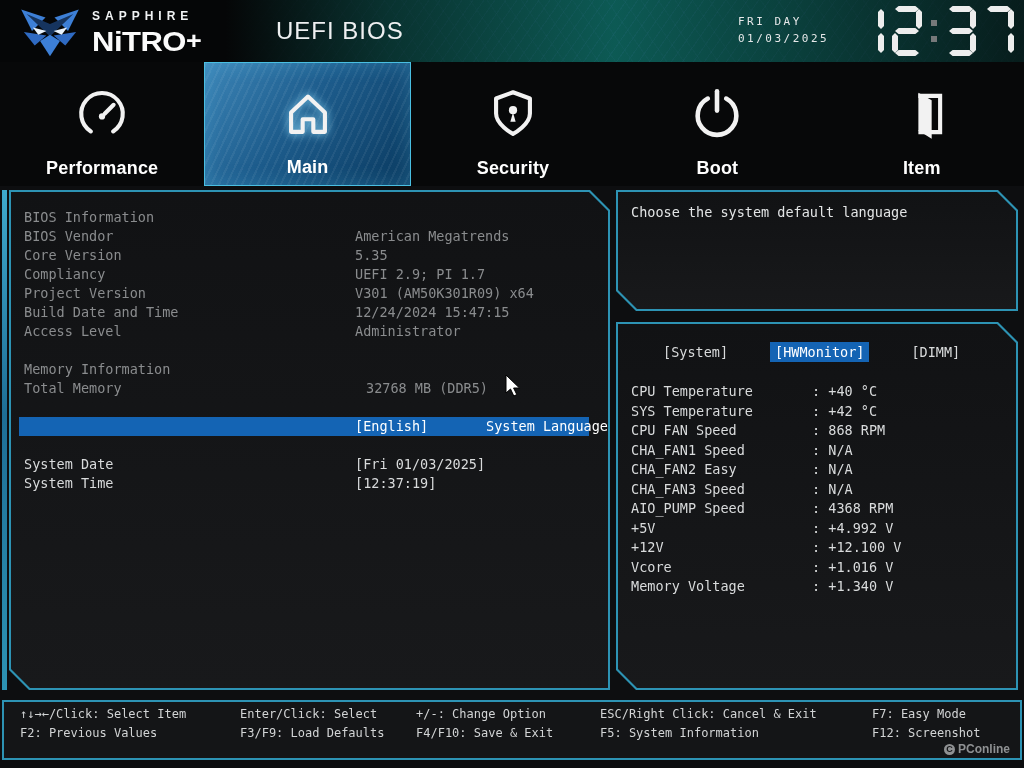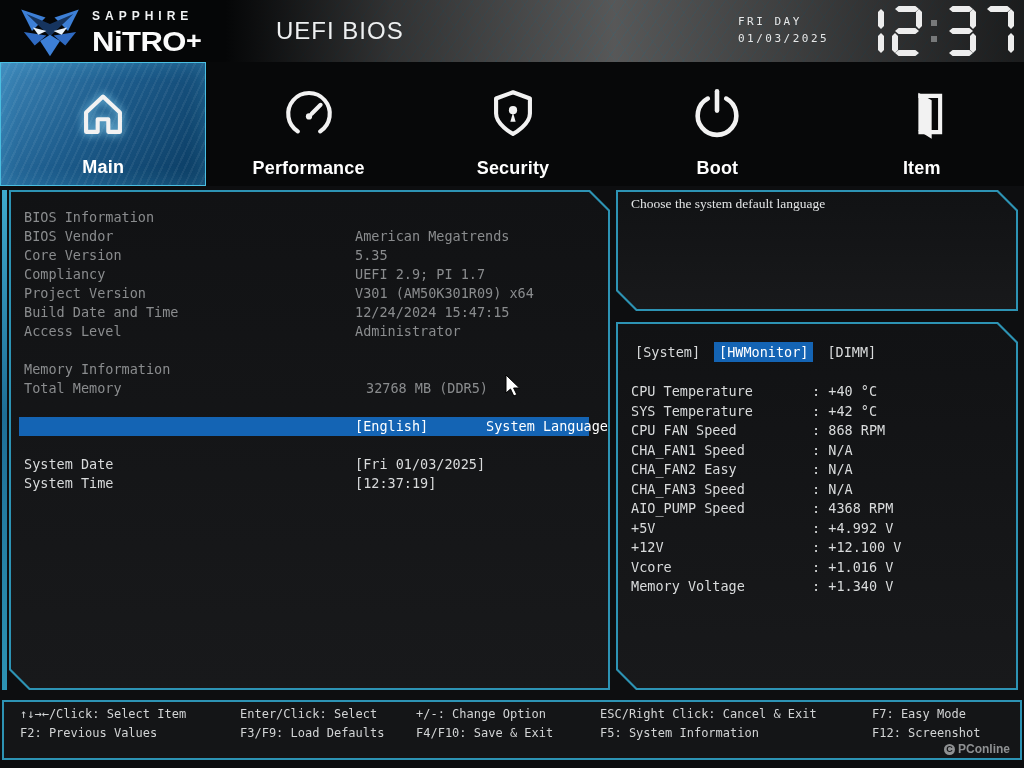--- a/index.html
+++ b/index.html
@@ -1,20 +1,20 @@
 <!DOCTYPE html>
 <html style="--accent: #2d93b4; --highlight: #1464b4; --clock: #ededed;"><head>
 <meta charset="utf-8">
 <style>
   html,body{margin:0;padding:0;background:#000;}
   .screen{position:relative;width:1024px;height:768px;background:#0d0e10;overflow:hidden;
           font-family:"DejaVu Sans Mono",monospace;}
 
   
-  .hdr{position:absolute;left:0;top:0;width:1024px;height:62px;background:#737373;}
+  .hdr{position:absolute;left:0;top:0;width:1024px;height:62px;background:#0f766e;}
   .hdr-pattern{position:absolute;inset:0;
     background:
       repeating-linear-gradient(125deg, rgba(52,140,170,.20) 0 1px, transparent 1px 9px),
       repeating-linear-gradient(55deg, rgba(52,140,170,.13) 0 1px, transparent 1px 14px);}
   .hdr-dim{position:absolute;inset:0;
     background:linear-gradient(90deg,#050607 0%,#050607 22%,rgba(5,6,7,.6) 38%,rgba(5,6,7,.25) 60%,rgba(5,6,7,.55) 82%,rgba(5,6,7,.8) 100%);}
   .emblem{position:absolute;left:16px;top:5px;width:68px;height:54px;}
   .brand{position:absolute;left:92px;top:7px;color:#fff;line-height:1;}
   .brand .sapphire{font:600 12px "Liberation Sans",sans-serif;letter-spacing:5px;color:#f0f2f3;}
   .brand .nitro{font:800 31px "Liberation Sans",sans-serif;letter-spacing:-.5px;transform:scaleY(.9);transform-origin:left top;margin-top:3px;display:block;color:#fbfbfb;}
@@ -64,25 +64,25 @@
   
   .rows{padding-top:16px;}
   .row{position:relative;height:19px;line-height:19px;font-size:13.5px;padding-left:13px;color:#8a8c8e;white-space:pre;}
   .row .value{position:absolute;left:344px;top:0;}
   .row.indent .value{left:355px;}
   .row.bright{color:#d9dbdc;}
   .row.selected{color:#fff;
     background:linear-gradient(var(--highlight,#1464b4),var(--highlight,#1464b4)) no-repeat 8px 0 / calc(100% - 27px) 100%;text-align:right;}
 
   
-  .help-text{margin:4px 0 0 13px;font-size:13.5px;color:#e3e5e6;font-family:Liberation Serif, serif;}
+  .help-text{margin:12px 0 0 13px;font-size:13.5px;color:#e3e5e6;}
 
   
   .mtabs{margin:18px 0 0 12px;display:flex;align-items:center;font-size:13.5px;color:#d9dbdc;}
-  .mtab{padding:2px 5px;margin-right:9px;}
+  .mtab{padding:2px 5px;margin-right:9px;margin-left:28px;}
   .mtab.active{background:var(--highlight,#1464b4);color:#fff;}
   .mrows{margin-top:20px;}
   .mrow{height:19.5px;line-height:19.5px;font-size:13.5px;color:#d9dbdc;padding-left:13px;white-space:pre;}
   .mrow .ml{display:inline-block;width:181px;}
 
   
   .footer{position:absolute;left:2px;top:700px;width:1016px;height:56px;background:#141517;
     border:2px solid var(--accent,#2d93b4);}
   .frow{position:absolute;left:16px;right:8px;display:grid;grid-template-columns:220px 176px 184px 272px 1fr;
     font-size:12px;color:#d2d4d5;white-space:pre;}
@@ -146,37 +146,37 @@
         </span>
         <span class="digit">
           <span class="seg a h on"></span>
           <span class="seg b v on"></span>
           <span class="seg c v on"></span>
         </span>
       </div>
   </div>
 
   <div class="nav" id="nav">
-      <div class="tab active">
-        <span class="ticon">
-          <svg viewBox="0 0 24 24" fill="none" stroke="currentColor" stroke-width="1.7" stroke-linejoin="round">
-            <path d="M5 11.8 L12 5.2 L19 11.8 V19.8 H14.2 V14.6 H9.8 V19.8 H5 Z"></path>
-          </svg>
-        </span>
-        <span class="tlabel">Main</span>
-      </div>
       <div class="tab">
         <span class="ticon">
           <svg viewBox="0 0 24 24" fill="none" stroke="currentColor" stroke-width="1.7">
             <path d="M7.4 19.2 A8.6 8.6 0 1 1 16.6 19.2" stroke-linecap="round"></path>
             <circle cx="12" cy="13" r="1.3" fill="currentColor" stroke="none"></circle>
             <path d="M13.1 11.9 L16.8 8.2" stroke-linecap="round"></path>
           </svg>
         </span>
         <span class="tlabel">Performance</span>
+      </div>
+      <div class="tab active">
+        <span class="ticon">
+          <svg viewBox="0 0 24 24" fill="none" stroke="currentColor" stroke-width="1.7" stroke-linejoin="round">
+            <path d="M5 11.8 L12 5.2 L19 11.8 V19.8 H14.2 V14.6 H9.8 V19.8 H5 Z"></path>
+          </svg>
+        </span>
+        <span class="tlabel">Main</span>
       </div>
       <div class="tab">
         <span class="ticon">
           <svg viewBox="0 0 24 24" fill="none" stroke="currentColor" stroke-width="1.7" stroke-linejoin="round">
             <path d="M12 3 L19 5.6 V11.8 C19 16.3 12.6 19.9 12 20.2 C11.4 19.9 5 16.3 5 11.8 V5.6 Z"></path>
             <circle cx="12" cy="10.4" r="1.7" fill="currentColor" stroke="none"></circle>
             <path d="M12 11.4 L13.1 15.2 H10.9 Z" fill="currentColor" stroke="none"></path>
           </svg>
         </span>
         <span class="tlabel">Security</span>

